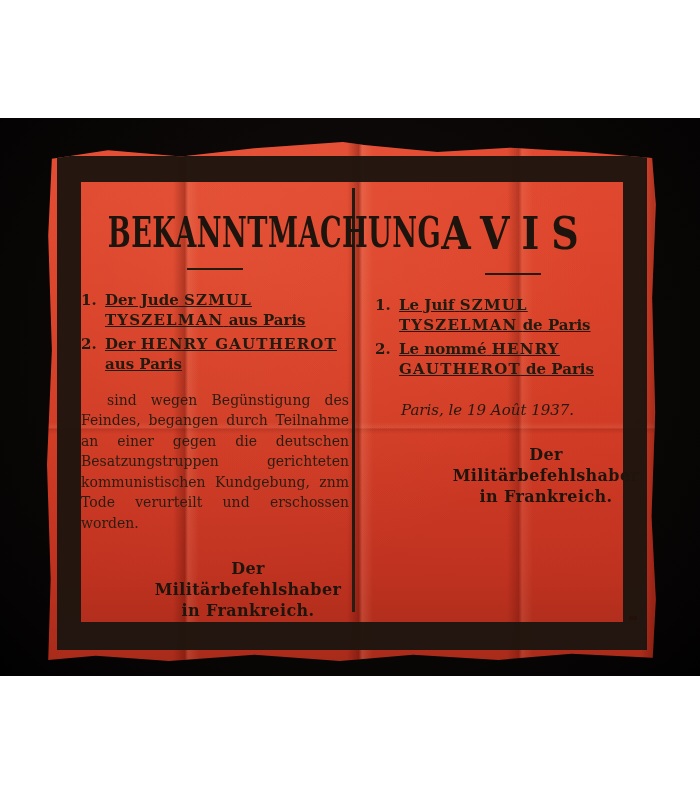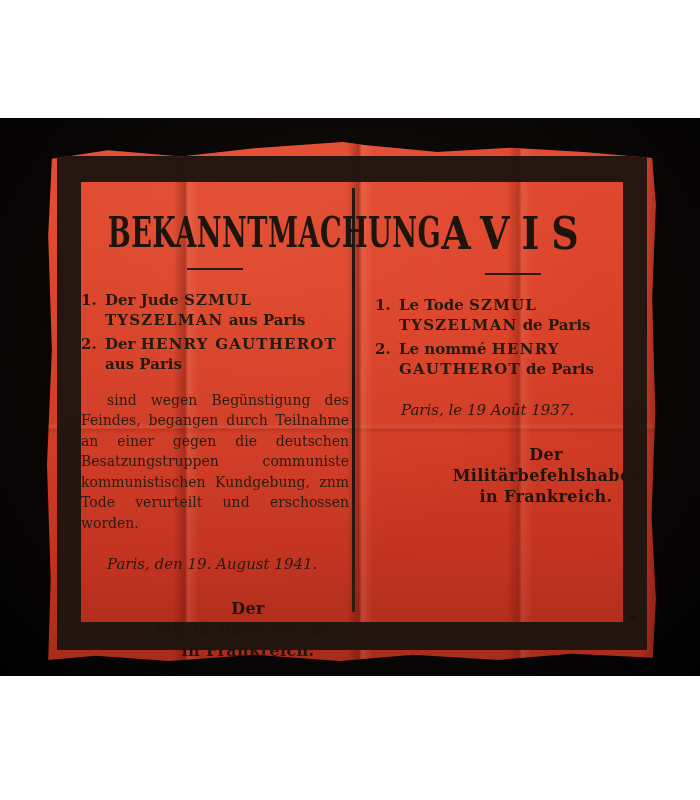--- a/index.html
+++ b/index.html
@@ -64,21 +64,21 @@
     transform:scale(.8,1.28);transform-origin:50% 20%;
   }
   .col-right .heading{
     font-size:38px;letter-spacing:12px;text-indent:6px;
     transform:scaleY(1.18);transform-origin:50% 20%;
   }
   .rule{width:56px;height:2px;background:#241a10;margin:20px auto 0;}
   .items{margin:20px 0 0;padding:0;list-style:none;font-weight:bold;font-size:15px;line-height:1.35;}
   .items li{display:flex;margin-bottom:3px;}
   .items .num{width:24px;flex:0 0 24px;}
-  .items .itext{flex:1;}
+  .items .itext{flex:1;text-decoration:underline;}
   .items .name{letter-spacing:1.2px;}
   .bodytext{
     margin:16px 0 0;font-size:14px;line-height:1.46;text-align:justify;
     text-indent:26px;color:#2a1d12;
   }
   .date{margin:22px 0 0;font-style:italic;font-size:15px;padding-left:26px;color:#261a10;}
   .sig{
     margin-top:26px;font-weight:bold;font-size:16px;line-height:1.3;
     text-align:center;padding-left:66px;color:#1f150d;letter-spacing:.4px;
   }
@@ -107,36 +107,35 @@
         </li>
         <li>
           <span class="num">2.</span>
           <span class="itext">
             <span>Der</span>
             <span class="name">HENRY GAUTHEROT</span>
             <span>aus Paris</span>
           </span>
         </li>
       </ol>
-      <p class="bodytext">sind wegen Begünstigung des Feindes, begangen durch Teilnahme an einer gegen die deutschen Besatzungstruppen communiste kommunistischen Kundgebung, znm Tode verurteilt und erschossen worden.</p>
-      <p class="date">Paris, den 19. August 1941.</p>
+      <p class="bodytext">sind wegen Begünstigung des Feindes, begangen durch Teilnahme an einer gegen die deutschen Besatzungstruppen gerichteten kommunistischen Kundgebung, znm Tode verurteilt und erschossen worden.</p>
       <div class="sig">
         <div>Der Militärbefehlshaber</div>
         <div>in Frankreich.</div>
       </div>
     </div>
 
     <div class="col col-right">
       <div class="heading">AVIS</div>
       <div class="rule"></div>
       <ol class="items">
         <li>
           <span class="num">1.</span>
           <span class="itext">
-            <span>Le Tode</span>
+            <span>Le Juif</span>
             <span class="name">SZMUL TYSZELMAN</span>
             <span>de Paris</span>
           </span>
         </li>
         <li>
           <span class="num">2.</span>
           <span class="itext">
             <span>Le nommé</span>
             <span class="name">HENRY GAUTHEROT</span>
             <span>de Paris</span>

